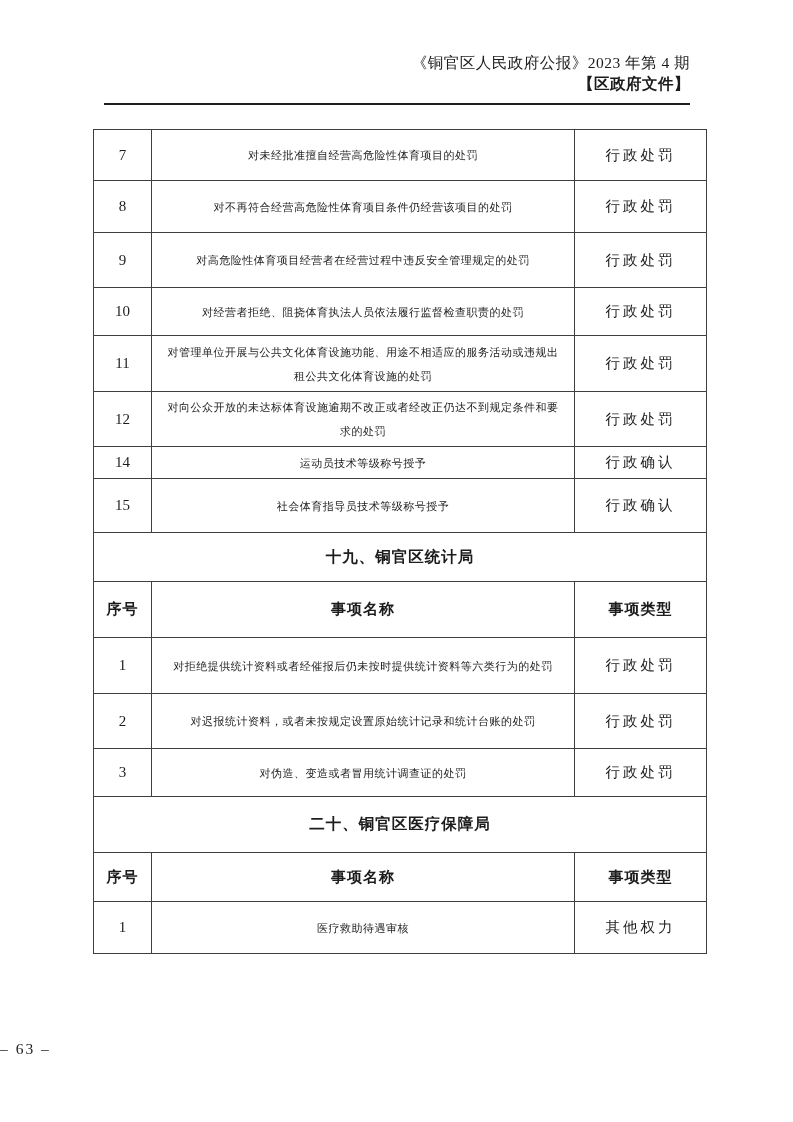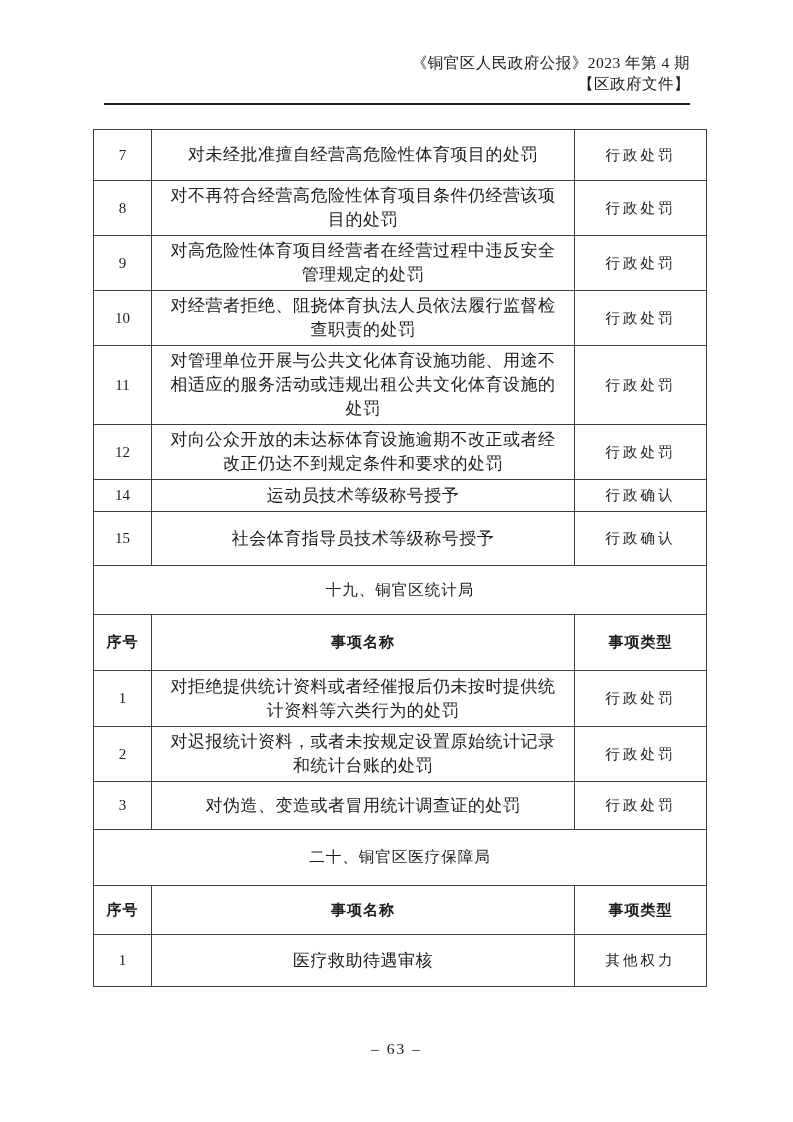--- a/index.html
+++ b/index.html
@@ -16,66 +16,65 @@
     margin: 53px 103px 0 104px;
     display: flex;
     justify-content: space-between;
     align-items: flex-end;
     padding-bottom: 8px;
     border-bottom: 2px solid #1f1f1f;
     font-size: 15.5px;
     letter-spacing: 0.5px;
     flex-direction: column;
   }
-  .page-header .hdr-right { font-weight: normal; }
+  .page-header .hdr-right { font-weight: bold; }
   table.items {
     border-collapse: collapse;
     table-layout: fixed;
     width: 613px;
     margin: 24px 0 0 93px;
   }
   table.items td, table.items th {
     border: 1.6px solid #3f3f3f;
     vertical-align: middle;
     text-align: center;
     font-weight: normal;
   }
   td.c-no {
     font-size: 15px;
     font-family: "Liberation Serif", "DejaVu Serif", serif;
   }
   td.c-name {
-    font-size: 17px;
+    font-size: 11px;
     padding: 3px 14px;
     line-height: 24px;
     letter-spacing: 0.5px;
   }
   td.c-type {
     font-size: 14.5px;
     letter-spacing: 3px;
     font-family: Liberation Mono, monospace;
   }
   tr.section-row td {
-    font-weight: normal;
+    font-weight: bold;
     font-size: 15.5px;
     letter-spacing: 1px;
     font-family: "Liberation Sans", "DejaVu Sans", sans-serif;
   }
   tr.header-row td {
     font-weight: bold;
     font-size: 15px;
     letter-spacing: 1px;
     font-family: "Liberation Sans", "DejaVu Sans", sans-serif;
   }
   .page-footer {
     position: absolute;
     left: 0;
     top: 1040px;
     width: 100%;
-    text-align: center;
     font-size: 15.5px;
     letter-spacing: 2px;
   }
 </style>
 </head>
 <body>
 
 <div class="page-header">
   <span class="hdr-left">《铜官区人民政府公报》2023 年第 4 期</span>
   <span class="hdr-right">【区政府文件】</span>

